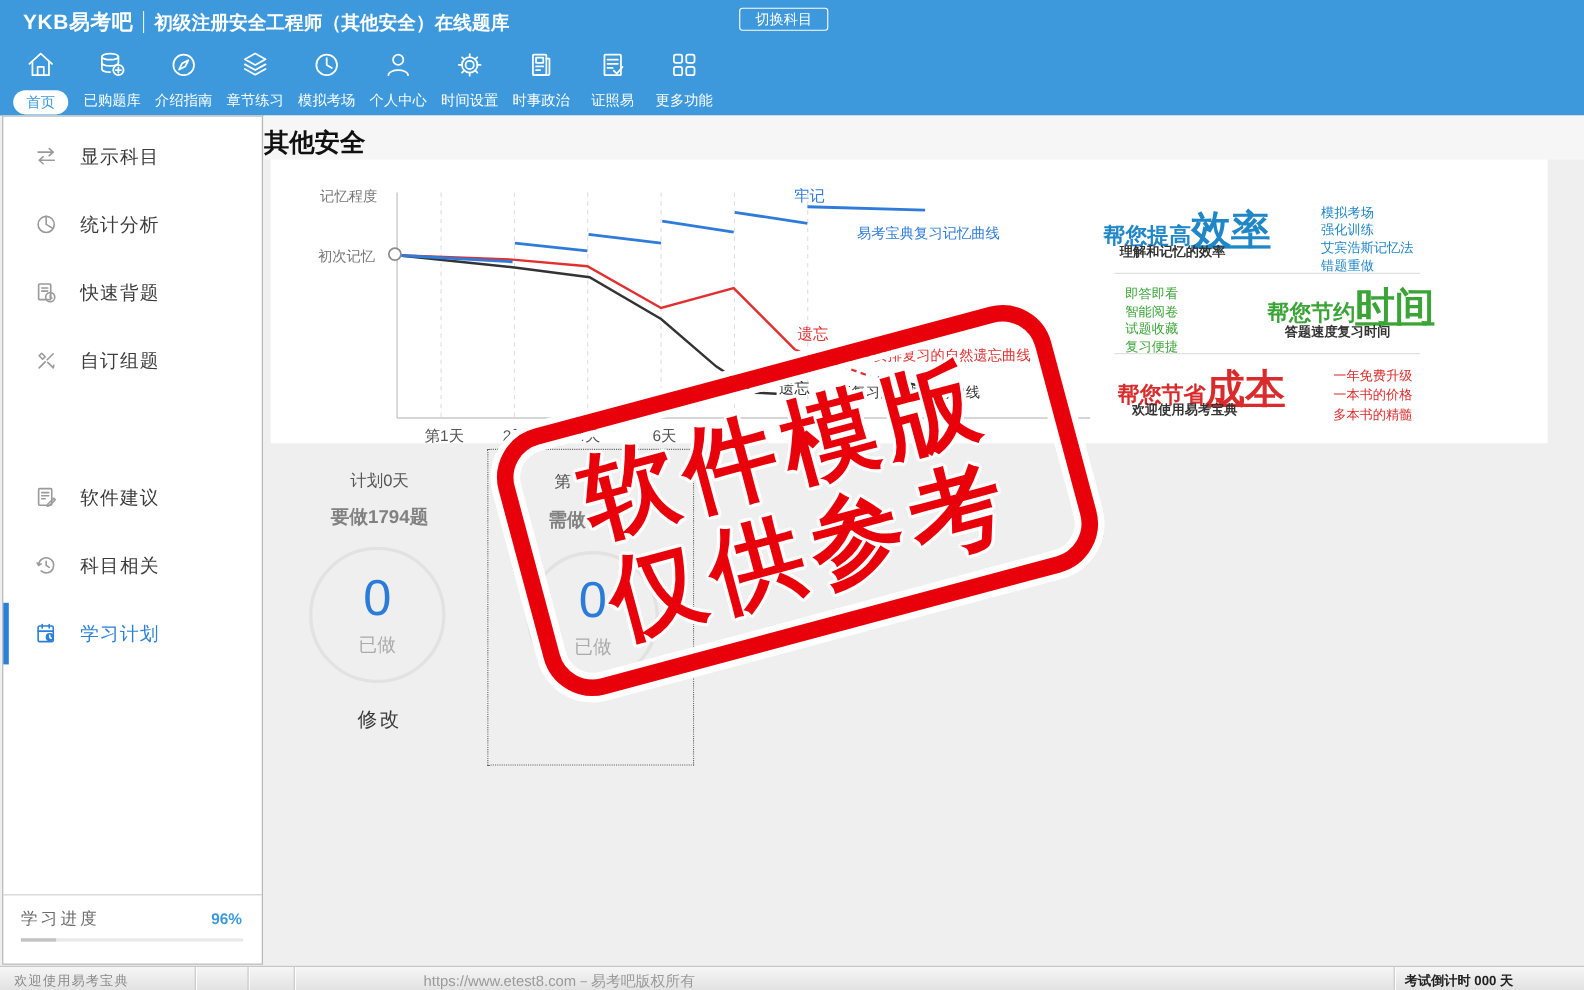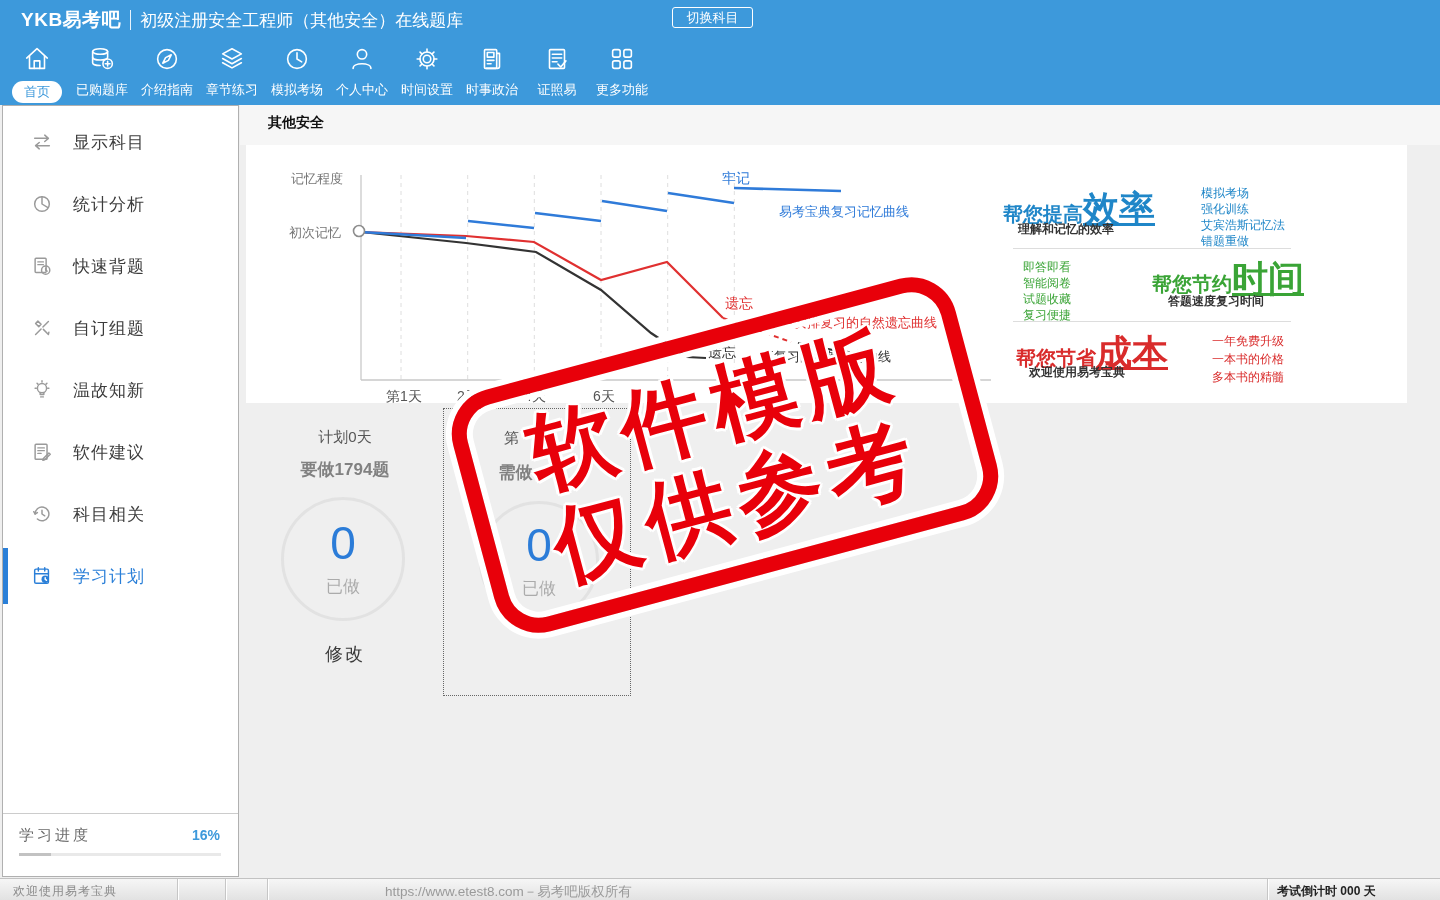--- a/index.html
+++ b/index.html
@@ -6,21 +6,21 @@
   html,body { width:1440px; height:900px; overflow:hidden; }
   body { font-family:"Liberation Sans","DejaVu Sans",sans-serif; }
   .app { position:relative; width:1440px; height:900px; background:#efefef; overflow:hidden; }
   .abs { position:absolute; }
 
   
   .header { position:absolute; left:0; top:0; width:1440px; height:105px; background:#3d99db; }
   .brand { position:absolute; left:21px; top:7px; display:flex; align-items:center; color:#fff; }
   .logo { font-size:19px; font-weight:bold; letter-spacing:0.5px; }
   .brand-divider { width:1px; height:20px; background:#e8f4fd; margin:0 9px; }
-  .app-title { font-size:17px; font-weight:normal; }
+  .app-title { font-size:17px; font-weight:bold; }
   .switch-btn { position:absolute; left:672px; top:7px; width:81px; height:21px; border:1px solid #fff; border-radius:3px; color:#fff; font-size:13px; text-align:center; line-height:19px; cursor:pointer; }
 
   .nav-item { position:absolute; top:44px; width:64px; text-align:center; cursor:pointer; }
   .nav-item svg { width:30px; height:30px; }
   .nav-label { display:inline-block; margin-top:3px; font-size:13px; color:#fff; white-space:nowrap; }
   .nav-label.active { background:#fff; color:#3d99db; padding:2px 12px; border-radius:11px; }
 
   
   .sidebar { position:absolute; left:2px; top:105px; width:237px; height:772px; background:#fff; border:1px solid #b0b0b0;padding-left:20px; }
   .side-item { position:absolute; left:0; width:100%; height:56px; display:flex; align-items:center; cursor:pointer; }
@@ -29,21 +29,21 @@
   .side-item.active .side-label { color:#2a7fd8; }
   .active-bar { position:absolute; left:0; top:442px; width:5px; height:56px; background:#2a7fd8; }
   .side-divider { position:absolute; left:0; top:707px; width:100%; height:1px; background:#cccccc; }
   .progress-label { position:absolute; left:16px; top:720px; font-size:15px; color:#6b6b6b; letter-spacing:3px; }
   .progress-pct { position:absolute; right:18px; top:721px; font-size:14px; font-weight:bold; color:#3d99db; }
   .progress-track { position:absolute; left:16px; top:747px; width:202px; height:3px; background:#e9e9e9; }
   .progress-fill { height:3px; background:#c2c2c2; }
 
   
   .title-strip { position:absolute; left:240px; top:105px; width:1200px; height:40px; background:#f6f6f6; }
-  .subject-title { position:absolute; left:268px; top:114px; font-size:14px; font-weight:bold; color:#111; }
+  .subject-title { position:absolute; left:240px; top:114px; font-size:23px; font-weight:bold; color:#111; }
   .chart-panel { position:absolute; left:246px; top:145px; width:1161px; height:258px; background:#fff; }
 
   .chart-svg text { font-family:"Liberation Sans","DejaVu Sans",sans-serif; }
   .axis-label { font-size:13px; fill:#777; }
   .tick-label { font-size:14px; fill:#555; }
   .lbl-blue { fill:#2f7bd9; }
   .lbl-red { fill:#e03030; }
   .lbl-black { fill:#333; }
 
   
@@ -201,28 +201,20 @@
         </svg>
       <span class="side-label">快速背题</span>
     </div>
     <div class="side-item" style="top:194px">
       <svg viewBox="0 0 24 24" fill="none" stroke="#9a9a9a" stroke-width="1.6" stroke-linecap="round" stroke-linejoin="round">
           <path d="M5 19 L11 13 M13 11 L19 5 M7.5 4.5 L5 7 L8.5 10.5 L11 8 Z"></path>
           <path d="M13.5 13.5 L19 19 M19 19 L19.5 16.5"></path>
         </svg>
       <span class="side-label">自订组题</span>
     </div>
-    <div class="side-item" style="top:256px">
-      <svg viewBox="0 0 24 24" fill="none" stroke="#9a9a9a" stroke-width="1.6" stroke-linecap="round" stroke-linejoin="round">
-          <circle cx="12" cy="10" r="5"></circle>
-          <path d="M10 15 V17 H14 V15 M10.5 19.5 H13.5"></path>
-          <path d="M12 2 V3.2 M4.5 10 H5.8 M18.2 10 H19.5 M6.6 4.6 L7.6 5.6 M17.4 4.6 L16.4 5.6"></path>
-        </svg>
-      <span class="side-label">温故知新</span>
-    </div>
     <div class="side-item" style="top:318px">
       <svg viewBox="0 0 24 24" fill="none" stroke="#9a9a9a" stroke-width="1.6" stroke-linecap="round" stroke-linejoin="round">
           <rect x="4.5" y="3.5" width="13" height="16.5" rx="1"></rect>
           <path d="M7.5 7.5 H14.5 M7.5 10.5 H14.5 M7.5 13.5 H11"></path>
           <path d="M13.5 19 L19.5 13 L21 14.5 L15 20.5 L13 21 Z"></path>
         </svg>
       <span class="side-label">软件建议</span>
     </div>
     <div class="side-item" style="top:380px">
       <svg viewBox="0 0 24 24" fill="none" stroke="#9a9a9a" stroke-width="1.6" stroke-linecap="round" stroke-linejoin="round">
@@ -239,21 +231,21 @@
           <path d="M8 6.5 V3 M15 6.5 V3"></path>
           <circle cx="15.5" cy="15.5" r="4" fill="#2a7fd8" stroke="none"></circle>
           <path d="M15.5 13.8 V15.6 L16.9 16.6" stroke="#fff"></path>
         </svg>
       <span class="side-label">学习计划</span>
     </div>
     <div class="active-bar"></div>
 
     <div class="side-divider"></div>
     <div class="progress-label">学习进度</div>
-    <div class="progress-pct">16%</div>
+    <div class="progress-pct">96%</div>
     <div class="progress-track">
       <div class="progress-fill" id="progress-fill" style="width: 16%;"></div>
     </div>
   </div>
 
   <div class="title-strip"></div>
   <div class="subject-title">其他安全</div>
 
   <div class="chart-panel">
     <svg class="chart-svg" width="770" height="258" viewBox="0 0 770 258">

